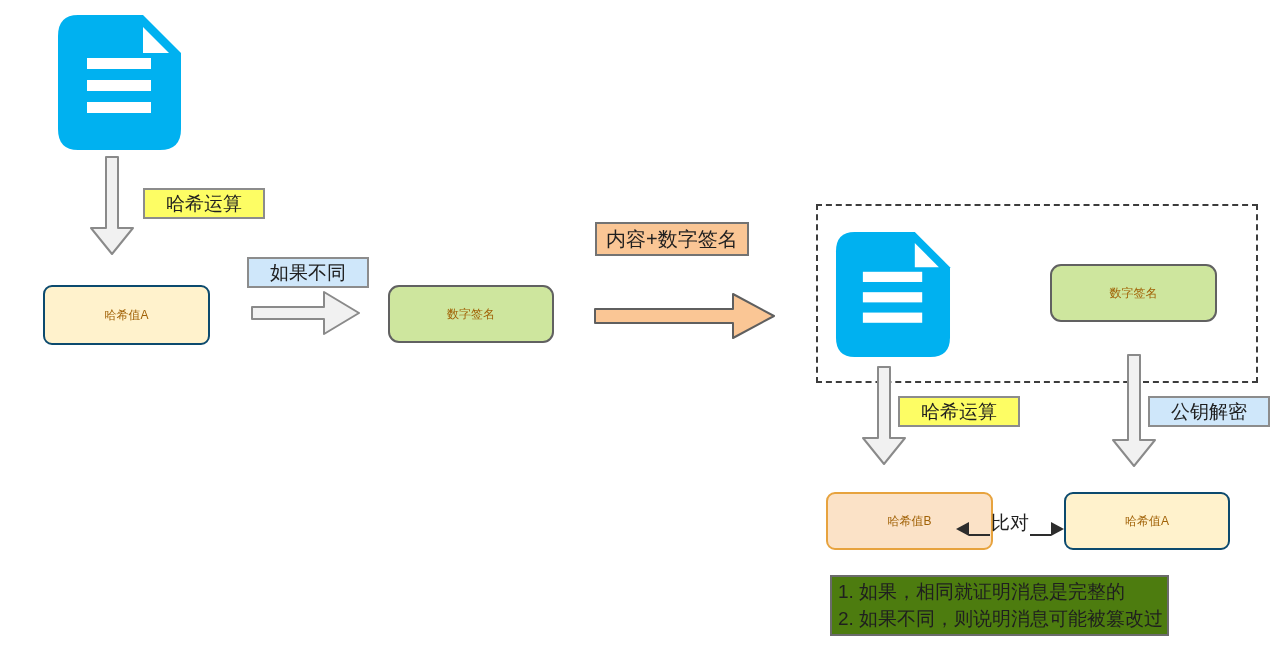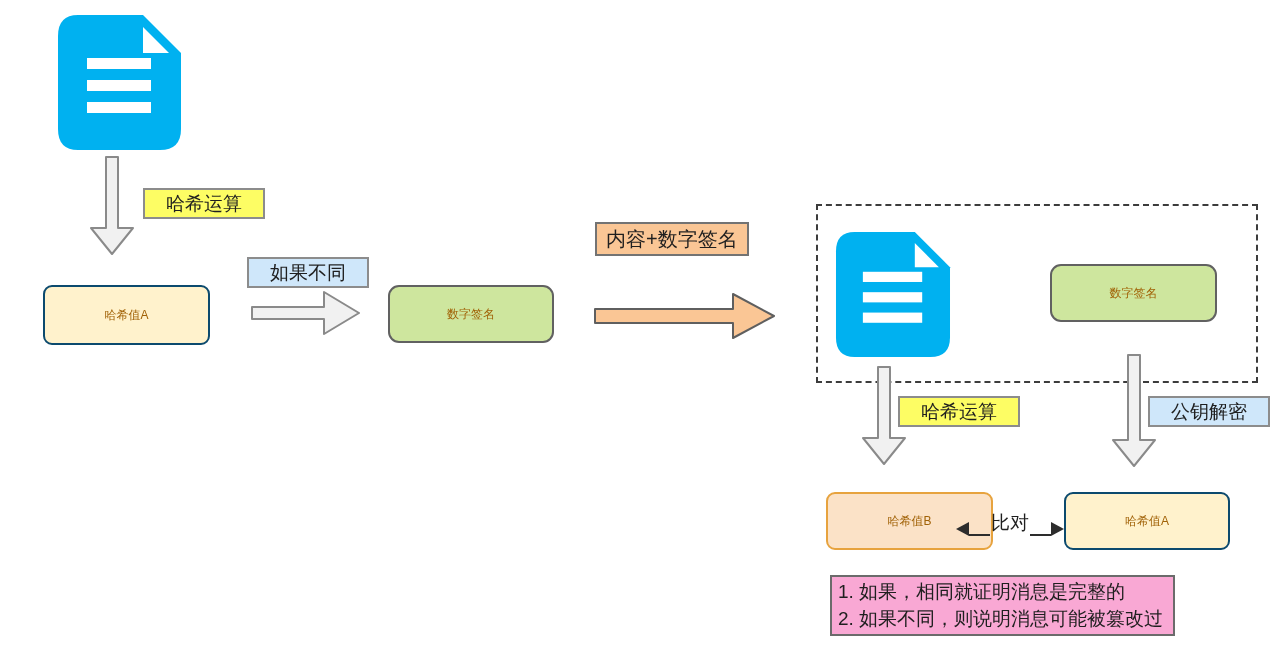--- a/index.html
+++ b/index.html
@@ -44,25 +44,25 @@
   }
 
   
   .dashed-box {
     border: 2px dashed #3c3c3c;
     background: transparent;
   }
 
   
   .note {
-    background: #f9a8d4;
+    background: #4d7c0f;
     border: 2px solid #6B6B6B;
     font-size: 19px;
     line-height: 27px;
-    padding: 1px 10px 2px 6px;
+    padding: 1px 4px 2px 6px;
     white-space: nowrap;
   }
 
   
   .compare {
     display: flex;
     align-items: flex-end;
     height: 30px;
   }
   .compare .line { flex: 1; height: 2px; background: #2d2d2d; }

